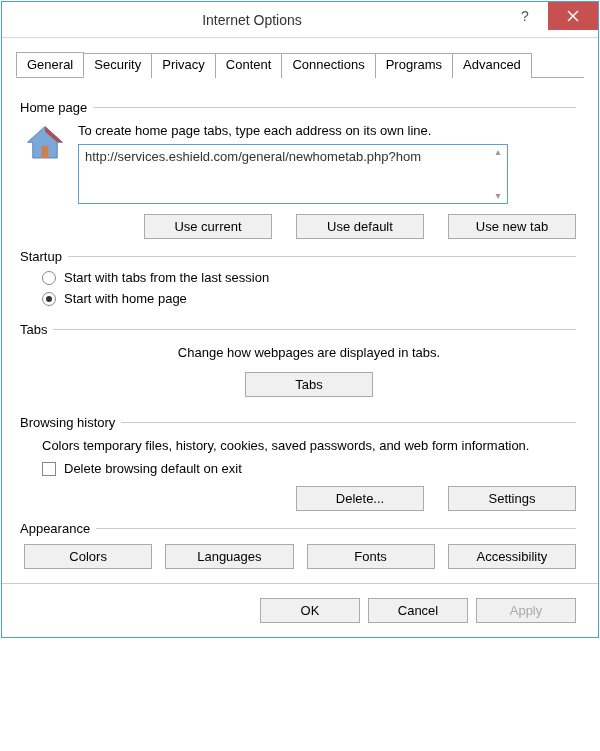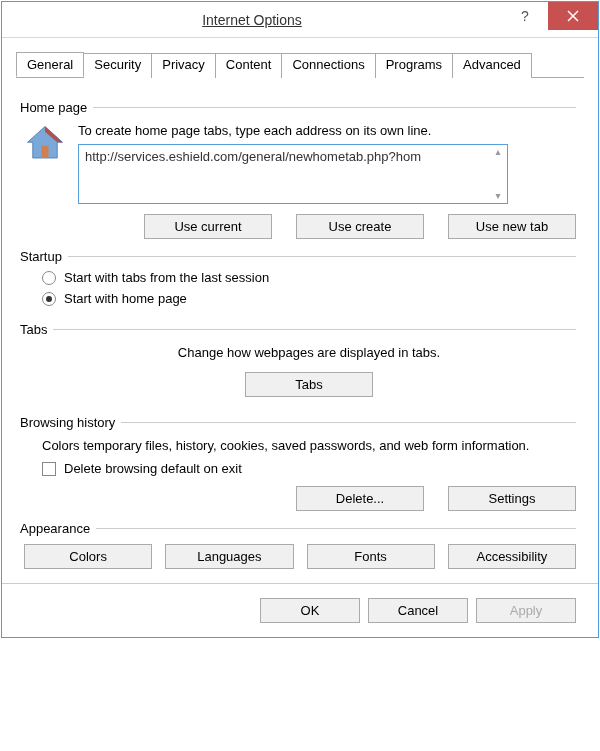--- a/index.html
+++ b/index.html
@@ -1,19 +1,19 @@
 <!DOCTYPE html>
 <html><head>
 <meta charset="utf-8">
 <style>
 * { box-sizing: border-box; font-family: "Segoe UI", Tahoma, sans-serif; font-size: 13px; }
 body { margin: 0; background: #fff; width: 600px; height: 751px; overflow: hidden; }
 .window { border: 1px solid #4a9de0; width: 598px; margin: 1px; }
 .titlebar { background: #fff; height: 36px; display: flex; align-items: center; position: relative; border-bottom: 1px solid #d8d8d8; }
-.titlebar-title { flex: 1; text-align: center; font-size: 14px; color: #333; text-decoration: underline; }
+.titlebar-title { flex: 1; text-align: center; font-size: 14px; color: #333; }
 .titlebar-buttons { display: flex; height: 100%; }
 .tb-btn { width: 46px; height: 28px; display: flex; align-items: center; justify-content: center; margin-top: 0; }
 .tb-help { color: #555; font-size: 14px; }
 .tb-close { background: #c75050; color: #fff; width: 50px; }
 .tb-close svg { width: 12px; height: 12px; }
 .tabstrip { display: flex; margin: 14px 14px 0 14px; border-bottom: 1px solid #aaa; }
 .tab { border: 1px solid #aaa; border-bottom: none; padding: 3px 10px; background: #fff; margin-right: -1px; position: relative; top: 1px; cursor: default; }
 .tab.active { background: #fff; border-bottom: 1px solid #fff; top: 0; padding-top: 4px; padding-bottom: 4px; z-index: 2; }
 .content { padding: 12px 22px 8px 22px; }
 .homepage-row { display: flex; gap: 12px; margin-top: 8px; }
@@ -85,21 +85,21 @@
             <div class="url-text">http://services.eshield.com/general/newhometab.php?hom</div>
             <div class="url-scroll">
               <span>▴</span>
               <span>▾</span>
             </div>
           </div>
         </div>
       </div>
       <div class="btn-row">
         <div class="btn">Use current</div>
-        <div class="btn">Use create</div>
+        <div class="btn">Use default</div>
         <div class="btn">Use new tab</div>
       </div>
     </fieldset>
 
     <fieldset class="section-frame">
       <legend>Startup</legend>
       <div class="radio-row">
         <div class="radio"></div>
         <span>Start with tabs from the last session</span>
       </div>

